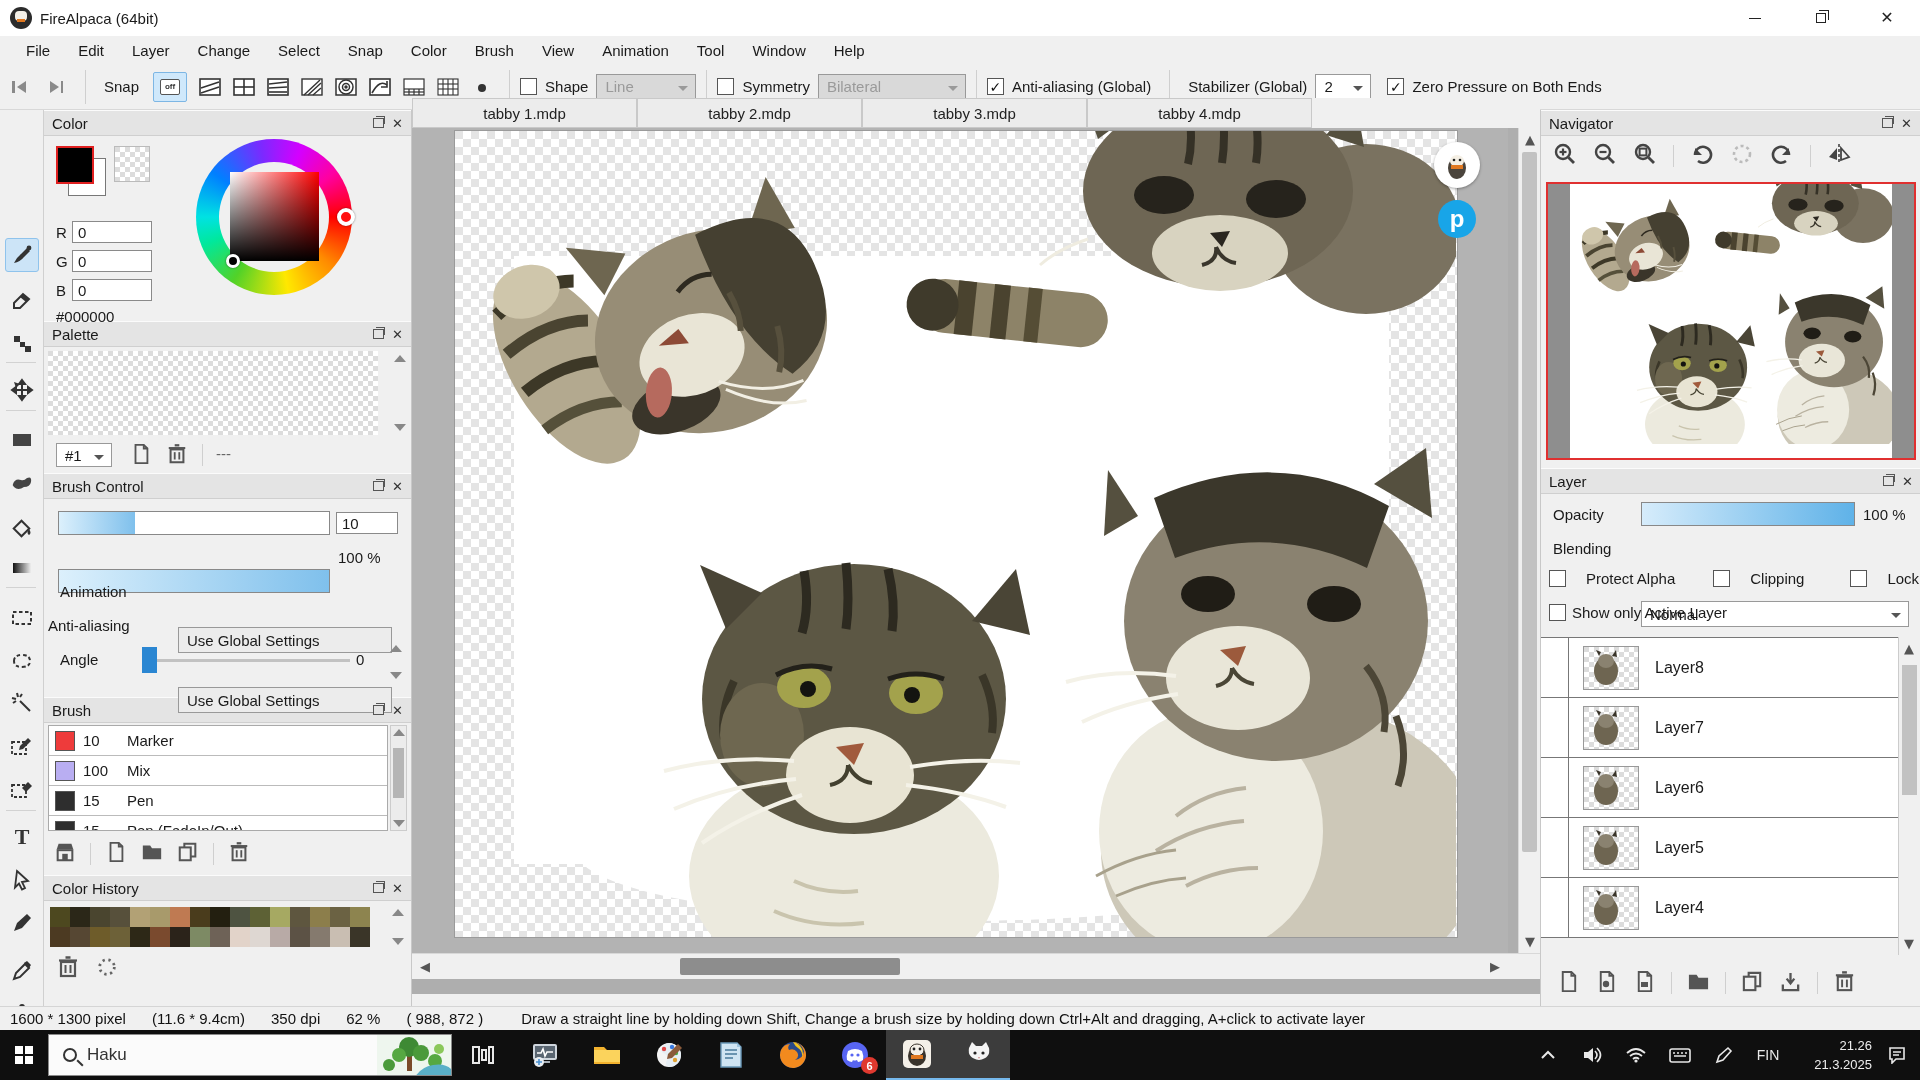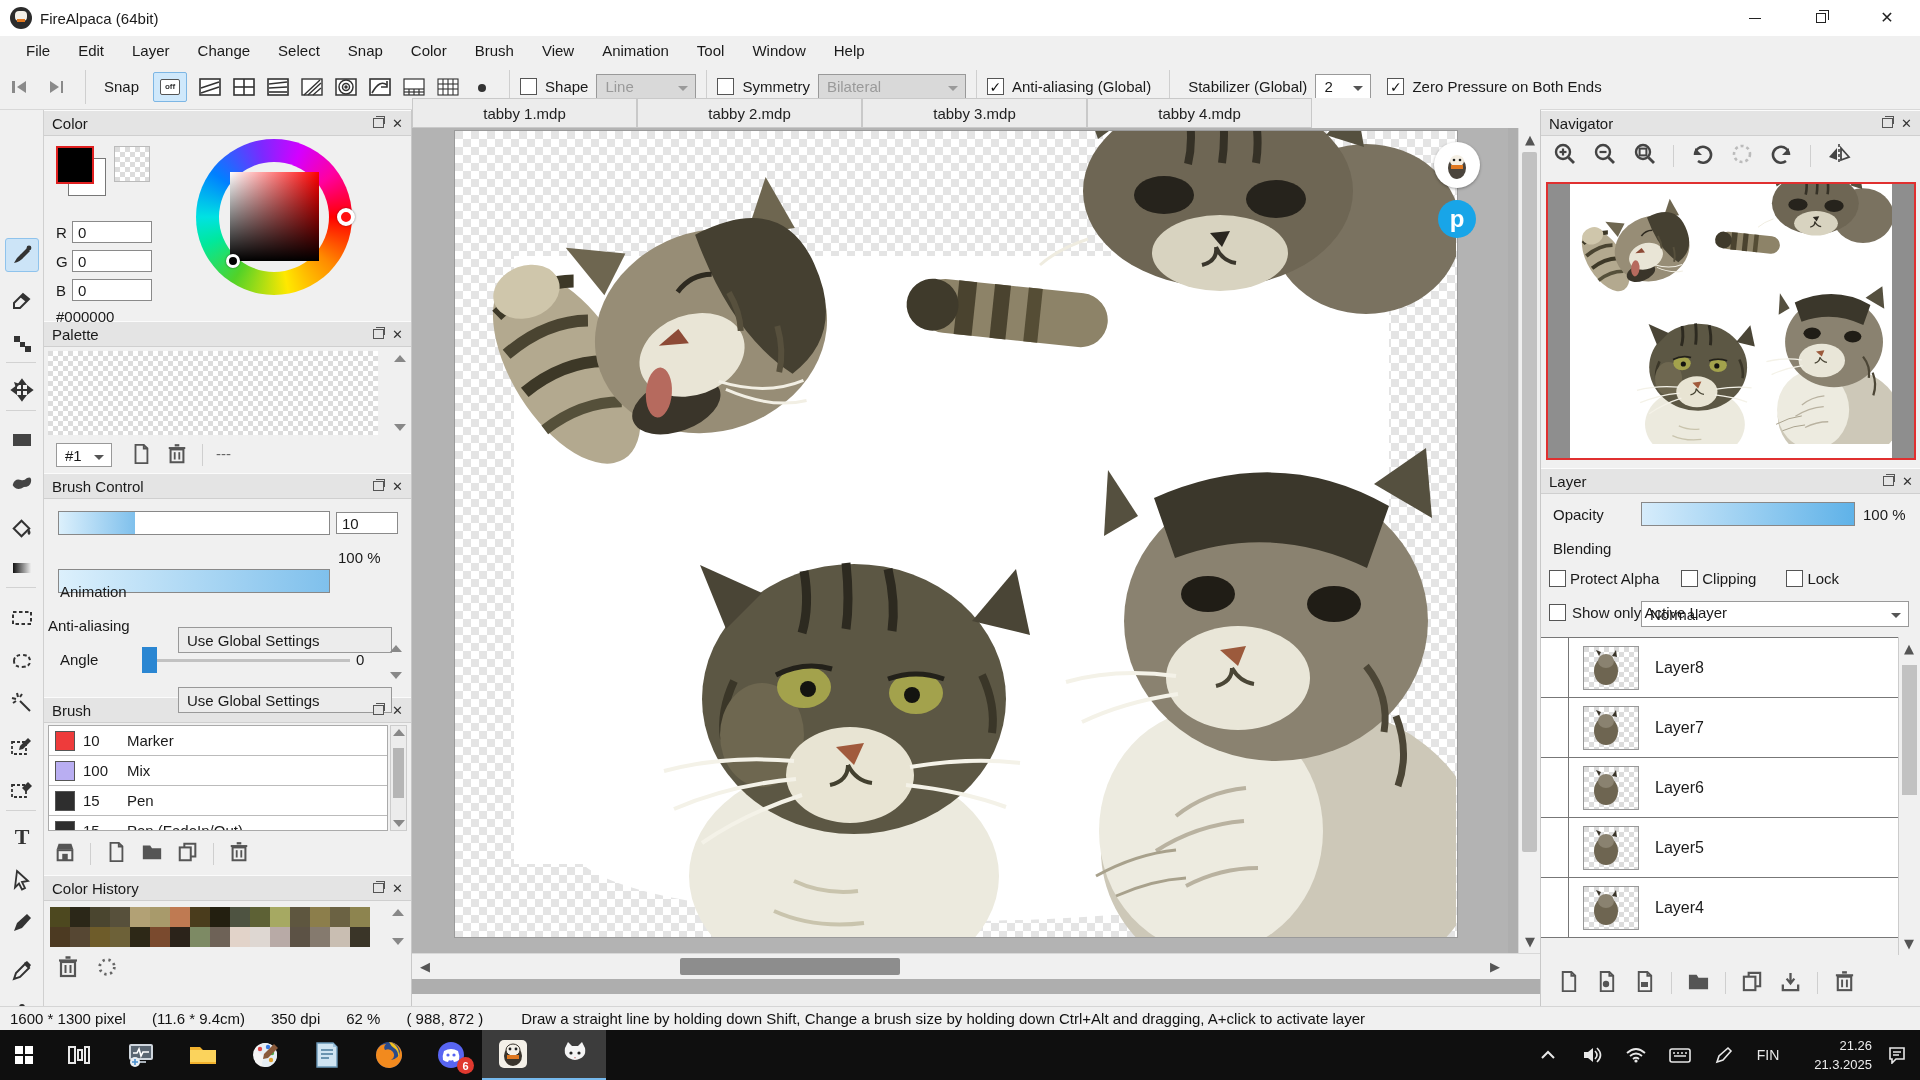--- a/index.html
+++ b/index.html
@@ -919,21 +919,21 @@
         </span>
     </div>
     <div class="abs" style="left:12px;top:396px">Opacity</div>
     <div class="abs" style="left:100px;top:392px;width:214px;height:24px;border:1px solid #888;background:linear-gradient(to right,#d6ecfb,#5fb2e8)"></div>
     <div class="abs" style="left:322px;top:396px">100 %</div>
     <div class="abs" style="left:12px;top:430px">Blending</div>
     <div class="abs dd" style="left:100px;top:426px;width:268px">
         <span>Normal</span>
         <span class="arrow"></span>
       </div>
-    <div class="abs" style="left:8px;top:460px;display:flex;align-items:center;gap:4px">
+    <div class="abs" style="left:8px;top:460px;display:flex;align-items:center;gap:20px">
       <span class="cb"></span>
       <span>Protect Alpha</span>
       <span class="cb" style="margin-left:18px"></span>
       <span>Clipping</span>
       <span class="cb" style="margin-left:26px"></span>
       <span>Lock</span>
     </div>
     <div class="abs" style="left:8px;top:494px;display:flex;align-items:center;gap:6px">
       <span class="cb"></span>
       <span>Show only Active Layer</span>
@@ -1057,20 +1057,39 @@
 
   <div class="abs" id="taskbar">
     <span class="start">
         <span class="winlogo">
           <i></i>
           <i></i>
           <i></i>
           <i></i>
         </span>
       </span>
+    <div id="searchbox">
+      <span class="mag">
+          <i></i>
+        </span>
+      <span style="font-size:17px">Haku</span>
+      <span class="scenery">
+        <svg width="74" height="42">
+            <rect width="74" height="42" fill="#eef6ee"></rect>
+            <rect x="30" y="14" width="5" height="22" fill="#7a4a28"></rect>
+            <circle cx="32" cy="12" r="10" fill="#3e8a34"></circle>
+            <circle cx="22" cy="20" r="7" fill="#56a842"></circle>
+            <circle cx="44" cy="18" r="8" fill="#4a9a3a"></circle>
+            <circle cx="58" cy="26" r="7" fill="#56a842"></circle>
+            <circle cx="12" cy="30" r="6" fill="#4a9a3a"></circle>
+            <path d="M38 42 q6-10 18-12 q12-2 18 4 v8 z" fill="#5ab0c8"></path>
+            <circle cx="62" cy="14" r="5" fill="#8ac85a"></circle>
+          </svg>
+      </span>
+    </div>
     <span class="tb-icon">
         <svg width="26" height="26">
           <g fill="none" stroke="#e8e8e8" stroke-width="2">
             <rect x="3" y="5" width="6" height="16"></rect>
             <rect x="12" y="8" width="4" height="10"></rect>
             <rect x="19" y="5" width="4" height="16"></rect>
           </g>
         </svg>
       </span>
     <span class="tb-icon">

